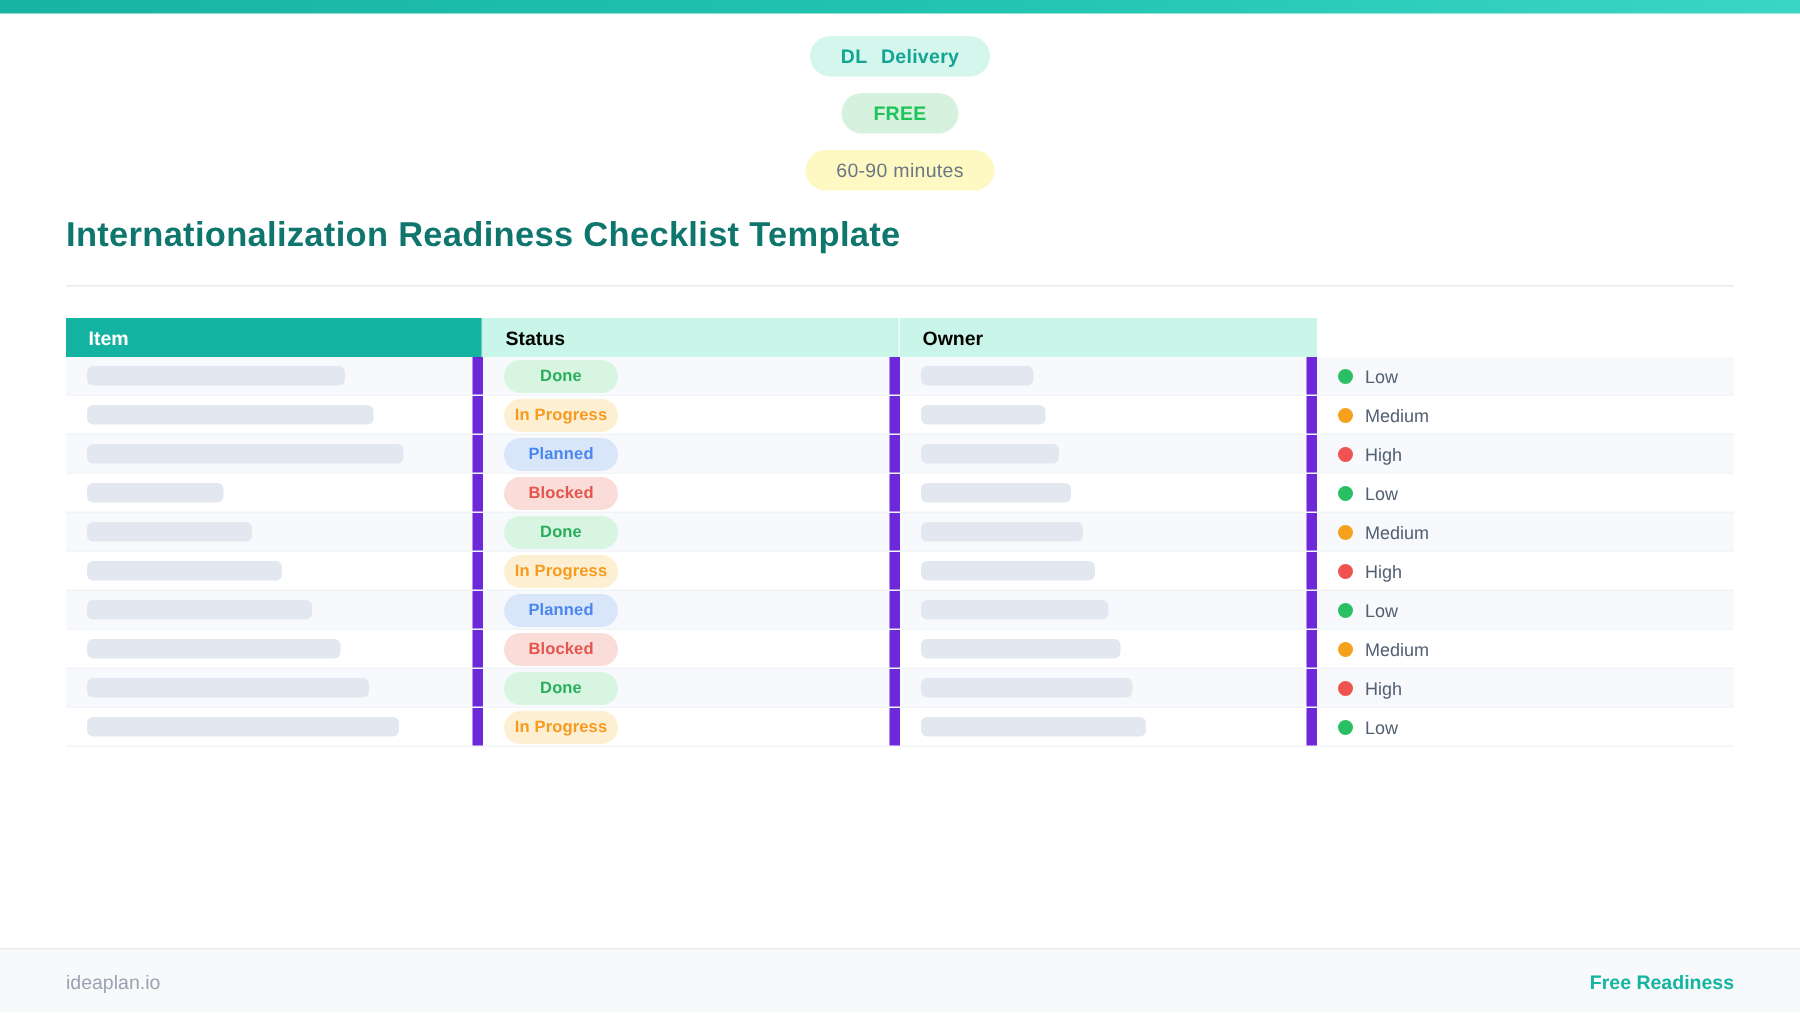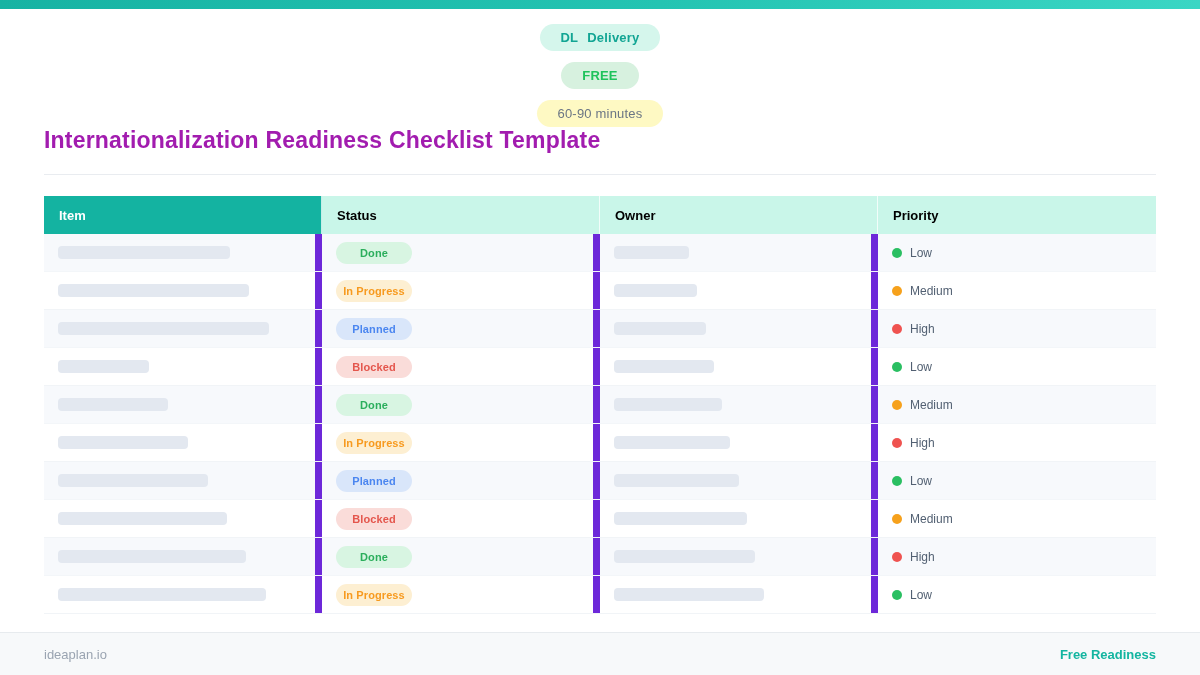--- a/index.html
+++ b/index.html
@@ -28,34 +28,35 @@
     display: inline-flex;
     align-items: center;
     padding: 0 21px;
     font-size: 13px;
     font-weight: bold;
     letter-spacing: 0.2px;
   }
   .badge .prefix { margin-right: 9px; }
   .badge-duration { font-weight: normal; }
   .page-title {
+    margin-top: 16px;
     font-size: 23px;
     font-weight: bold;
-    color: #a21caf;
+    color: #0f766e;
     letter-spacing: 0.2px;
   }
   .divider {
     margin-top: 20px;
     border-top: 1px solid #e9ecf0;
   }
   .checklist-table { margin-top: 21px; }
   .thead, .trow {
     display: grid;
     grid-template-columns: repeat(4, 1fr);
-    height: 38px;
+    height: 26px;
   }
   .th {
     display: flex;
     align-items: center;
     padding: 0 15px;
     font-size: 13px;
     font-weight: bold;
     background: #c9f6e9;
     color: #000000;
     border-right: 1px solid rgba(255,255,255,0.75);
@@ -134,21 +135,20 @@
 
   <h1 class="page-title">Internationalization Readiness Checklist Template</h1>
 
   <div class="divider"></div>
 
   <div class="checklist-table">
     <div class="thead">
       <div class="th th-first">Item</div>
       <div class="th">Status</div>
       <div class="th">Owner</div>
-      <div class="th">Priority</div>
     </div>
     <div id="table-body">
         <div class="trow">
           <div class="td">
             <div class="ph-bar" style="width: 172px;"></div>
           </div>
           <div class="td">
             <div class="status-pill" style="background: rgb(216, 245, 226); color: rgb(43, 174, 92);">Done</div>
           </div>
           <div class="td">

